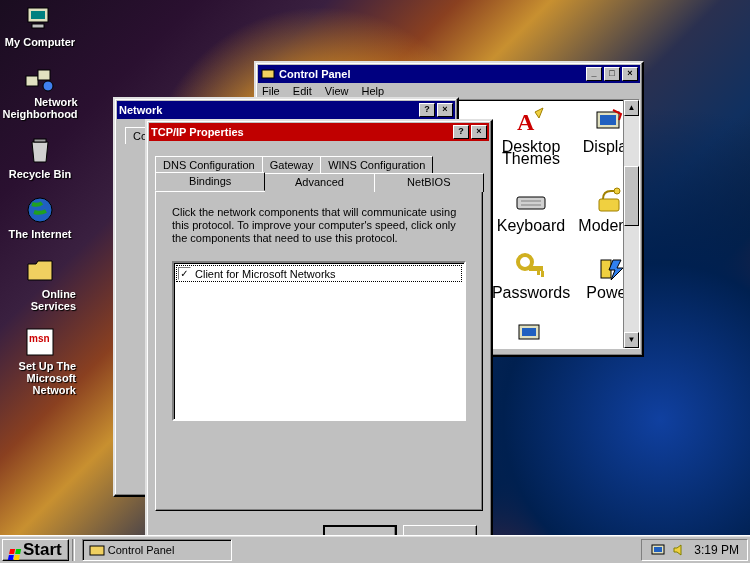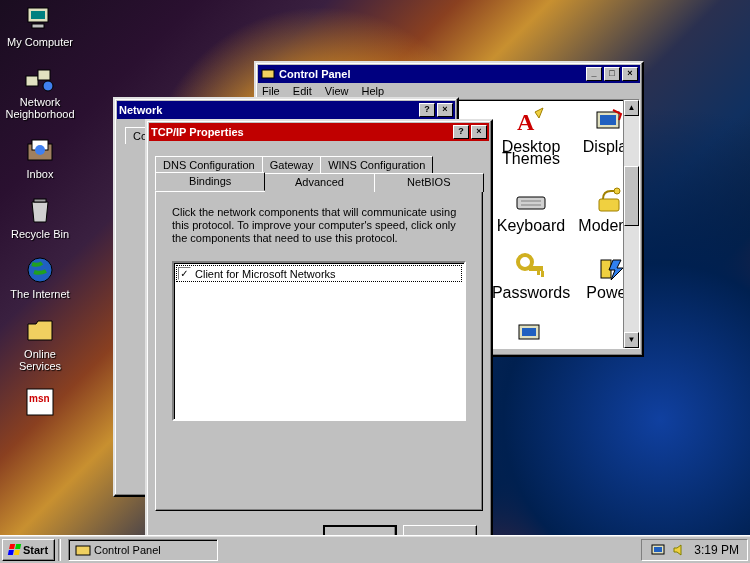--- a/index.html
+++ b/index.html
@@ -17,21 +17,21 @@
   position: absolute; inset: 0;
   background:
     radial-gradient(circle at 320px 180px, #f8e070 0%, #e8a020 12%, rgba(232,160,32,0) 30%),
     radial-gradient(circle at 660px 420px, #1040a0 0%, #002050 20%, rgba(0,32,80,0) 40%),
     linear-gradient(135deg, #1a0d20 0%, #2a1030 15%, #3a2040 25%, #8a4020 35%, #c89030 42%, #2a3050 55%, #103060 65%, #0a2040 75%, #c03020 82%, #801010 90%, #301020 100%);
 }
 
 .desktop-icons { position: absolute; left: 4px; top: 2px; width: 72px; }
 .dicon { display:flex; flex-direction:column; align-items:center; margin-bottom:14px; cursor:pointer; }
 .dicon .glyph { width:32px; height:32px; display:flex; align-items:center; justify-content:flex-start; }
-.dicon .lbl { color:#fff; text-align:center; font-size:11px; line-height:12px; margin-top:2px; text-shadow:1px 1px 1px #000; }
+.dicon .lbl { color:#fff; text-align:right; font-size:11px; line-height:12px; margin-top:2px; text-shadow:1px 1px 1px #000;font-weight:bold; }
 
 .win {
   position:absolute;
   background:#c0c0c0;
   border:2px solid;
   border-color:#e0e0e0 #000 #000 #e0e0e0;
   box-shadow:inset -1px -1px 0 #808080, inset 1px 1px 0 #fff;
   padding:2px;
 }
 .titlebar {
@@ -93,22 +93,22 @@
 .btn.default { border:2px solid #000; }
 .dlg-btns { position:absolute; right:14px; bottom:10px; display:flex; gap:6px; }
 
 .taskbar {
   position:absolute; left:0; right:0; bottom:0; height:28px;
   background:#c0c0c0; border-top:1px solid #fff; box-shadow:inset 0 1px 0 #e0e0e0;
   display:flex; align-items:center; padding:2px;
 }
 .start-btn {
   height:22px; background:#c0c0c0; border:1px solid; border-color:#fff #000 #000 #fff;
-  box-shadow:inset -1px -1px 0 #808080; display:flex; align-items:center;
-  padding:0 6px; font-weight:bold; font-size:11px; cursor:pointer; gap:3px;
+  box-shadow:inset -1px -1px 0 #808080; display:flex; align-items:flex-end;
+  padding:0 6px; font-weight:bold; font-size:17px; cursor:pointer; gap:3px;
 }
 .task-btn {
   height:22px; background:#c0c0c0; margin-left:4px;
   border:1px solid; border-color:#808080 #fff #fff #808080;
   box-shadow:inset 1px 1px 0 #000; display:flex; align-items:center;
   padding:0 6px; font-size:11px; cursor:pointer; gap:3px; min-width:150px;
 }
 .tray {
   margin-left:auto; height:22px; border:1px solid; border-color:#808080 #fff #fff #808080;
   display:flex; align-items:center; padding:0 8px; font-size:12px; gap:6px;
@@ -140,30 +140,20 @@
           <rect x="2" y="14" width="12" height="10" fill="#e0e0c0" stroke="#000"></rect>
           <rect x="14" y="8" width="12" height="10" fill="#e0e0c0" stroke="#000"></rect>
           <circle cx="24" cy="24" r="5" fill="#4080f0" stroke="#000"></circle>
         </svg>
       </div>
     <div class="lbl">Network Neighborhood</div>
   </div>
   <div class="dicon">
     <div class="glyph">
         <svg width="32" height="32">
-          <rect x="4" y="10" width="24" height="16" fill="#a08060" stroke="#000"></rect>
-          <rect x="8" y="6" width="16" height="10" fill="#fff" stroke="#000"></rect>
-          <circle cx="16" cy="16" r="5" fill="#4080f0"></circle>
-        </svg>
-      </div>
-    <div class="lbl">Inbox</div>
-  </div>
-  <div class="dicon">
-    <div class="glyph">
-        <svg width="32" height="32">
           <path d="M8 8 L24 8 L22 28 L10 28 Z" fill="#d0d0d0" stroke="#000"></path>
           <rect x="10" y="5" width="12" height="3" fill="#a0a0a0" stroke="#000"></rect>
         </svg>
       </div>
     <div class="lbl">Recycle Bin</div>
   </div>
   <div class="dicon">
     <div class="glyph">
         <svg width="32" height="32">
           <circle cx="16" cy="16" r="12" fill="#2060c0" stroke="#000"></circle>
@@ -180,20 +170,21 @@
       </div>
     <div class="lbl">Online Services</div>
   </div>
   <div class="dicon">
     <div class="glyph">
         <svg width="32" height="32">
           <rect x="3" y="3" width="26" height="26" fill="#fff" stroke="#000"></rect>
           <text x="5" y="16" font-size="10" font-weight="bold" fill="#c00">msn</text>
         </svg>
       </div>
+    <div class="lbl">Set Up The Microsoft Network</div>
   </div>
 </div>
 
 <div class="win" style="left:254px; top:61px; width:390px; height:296px;">
   <div class="titlebar tb-active">
     <span class="tb-icon">
         <svg width="14" height="14">
           <rect x="1" y="3" width="12" height="8" fill="#f0d060" stroke="#000"></rect>
         </svg>
       </span>

